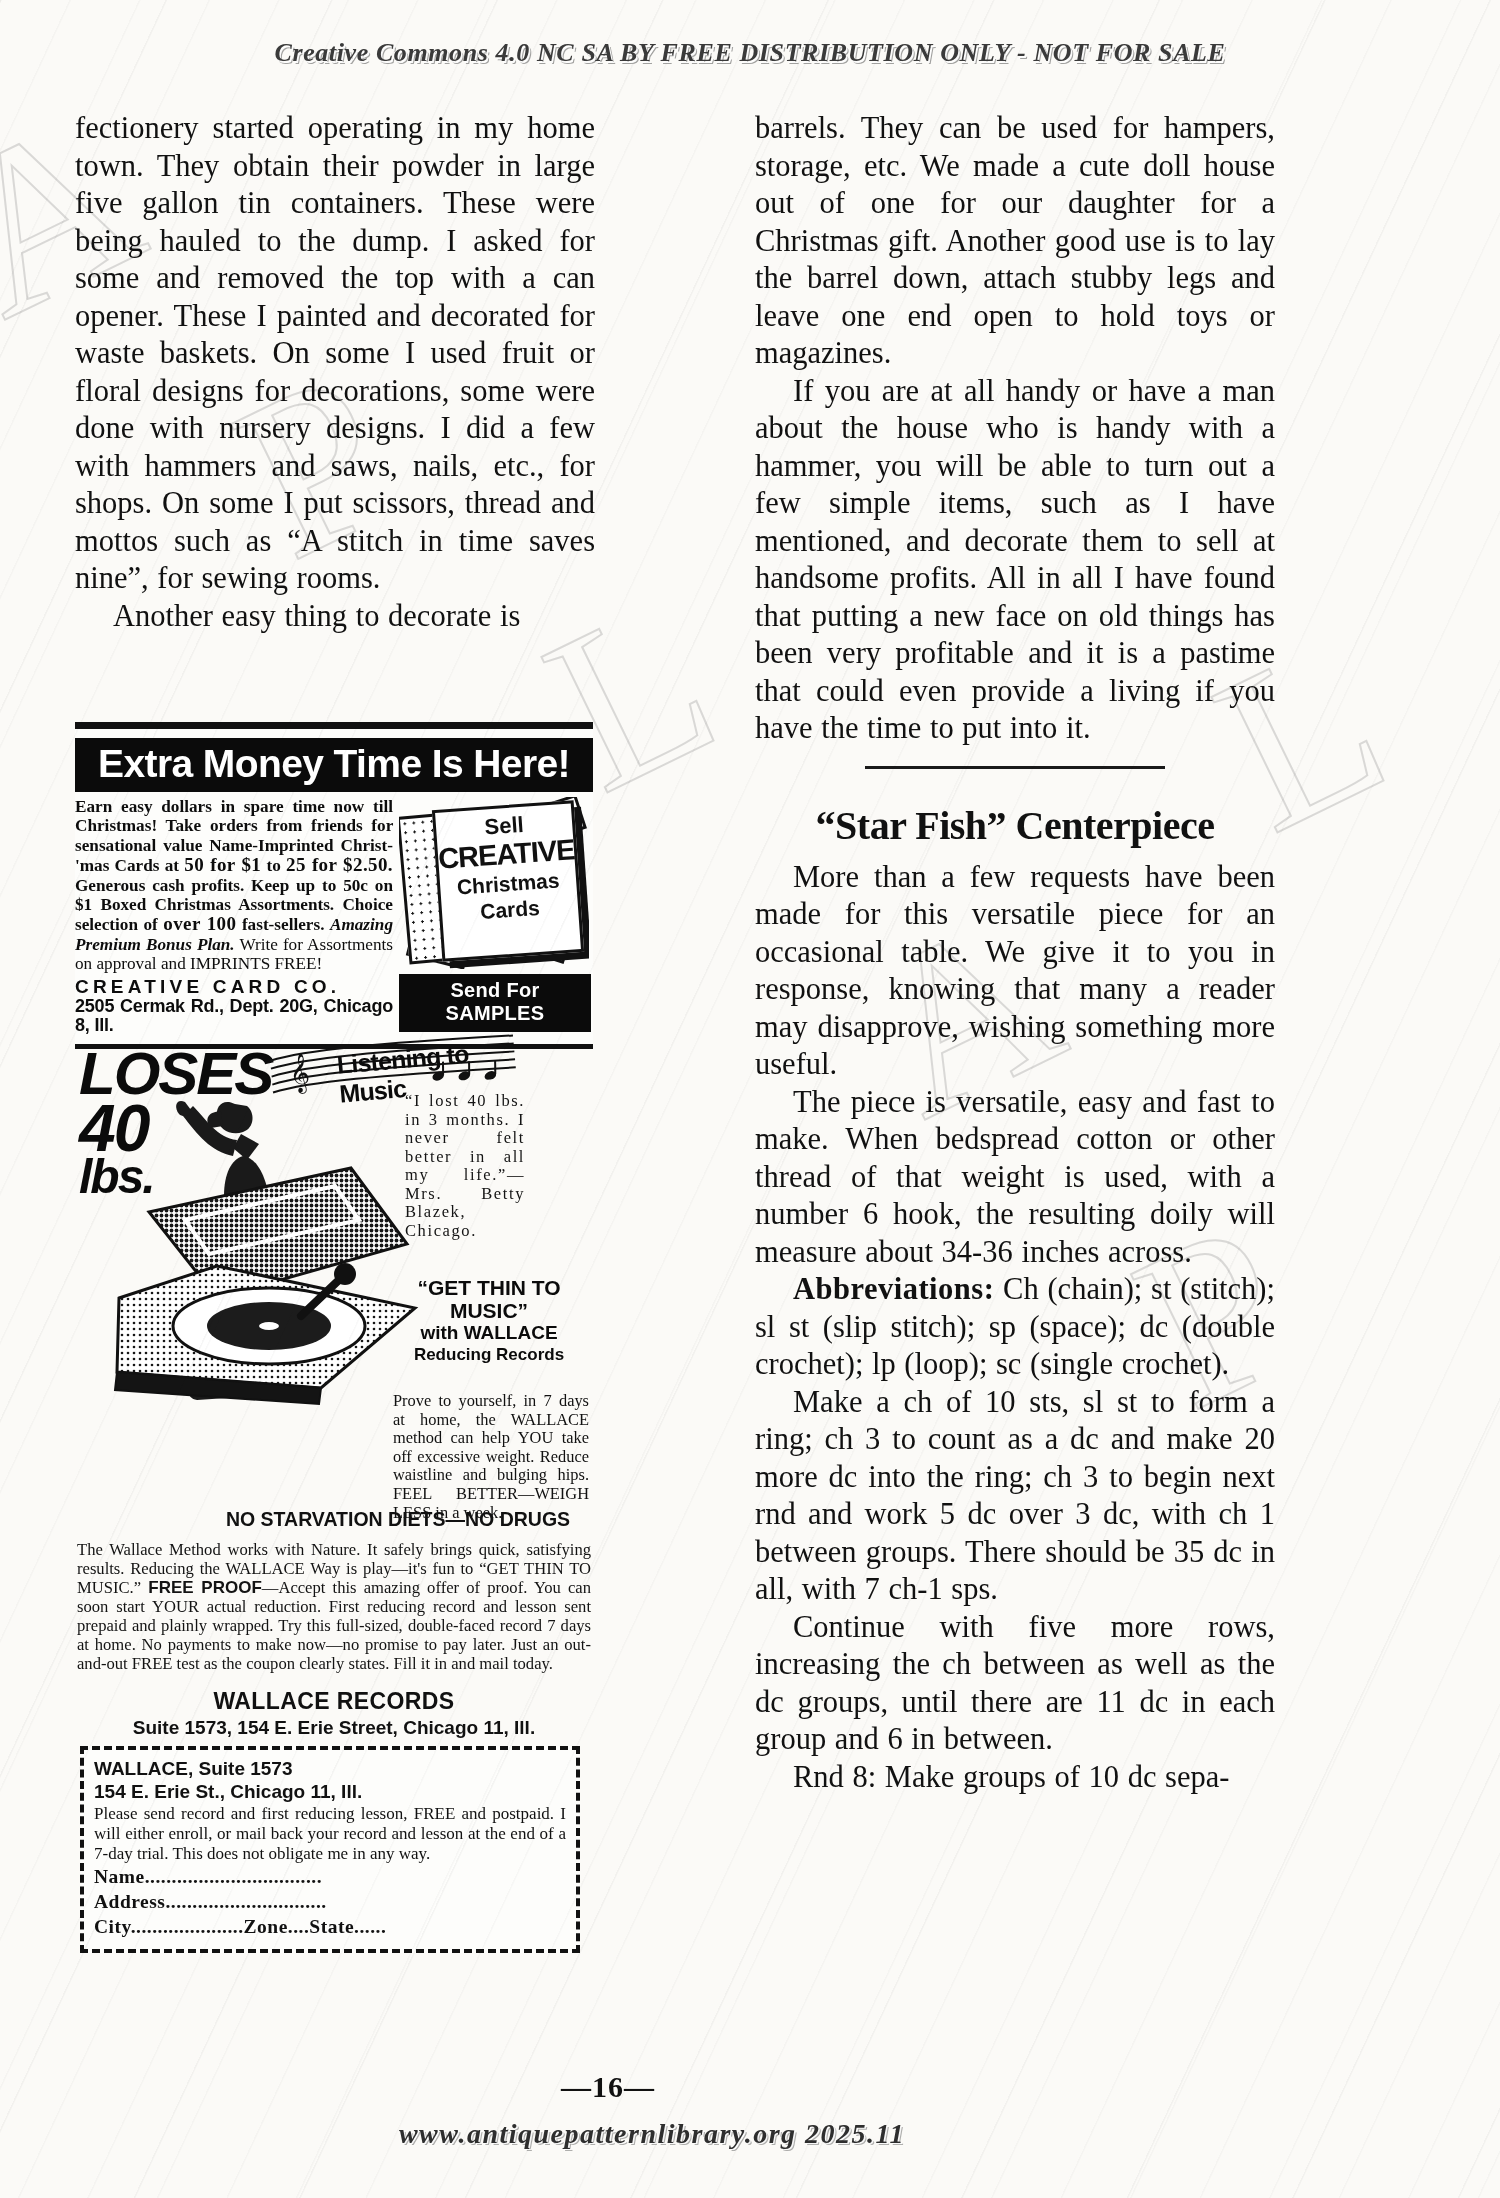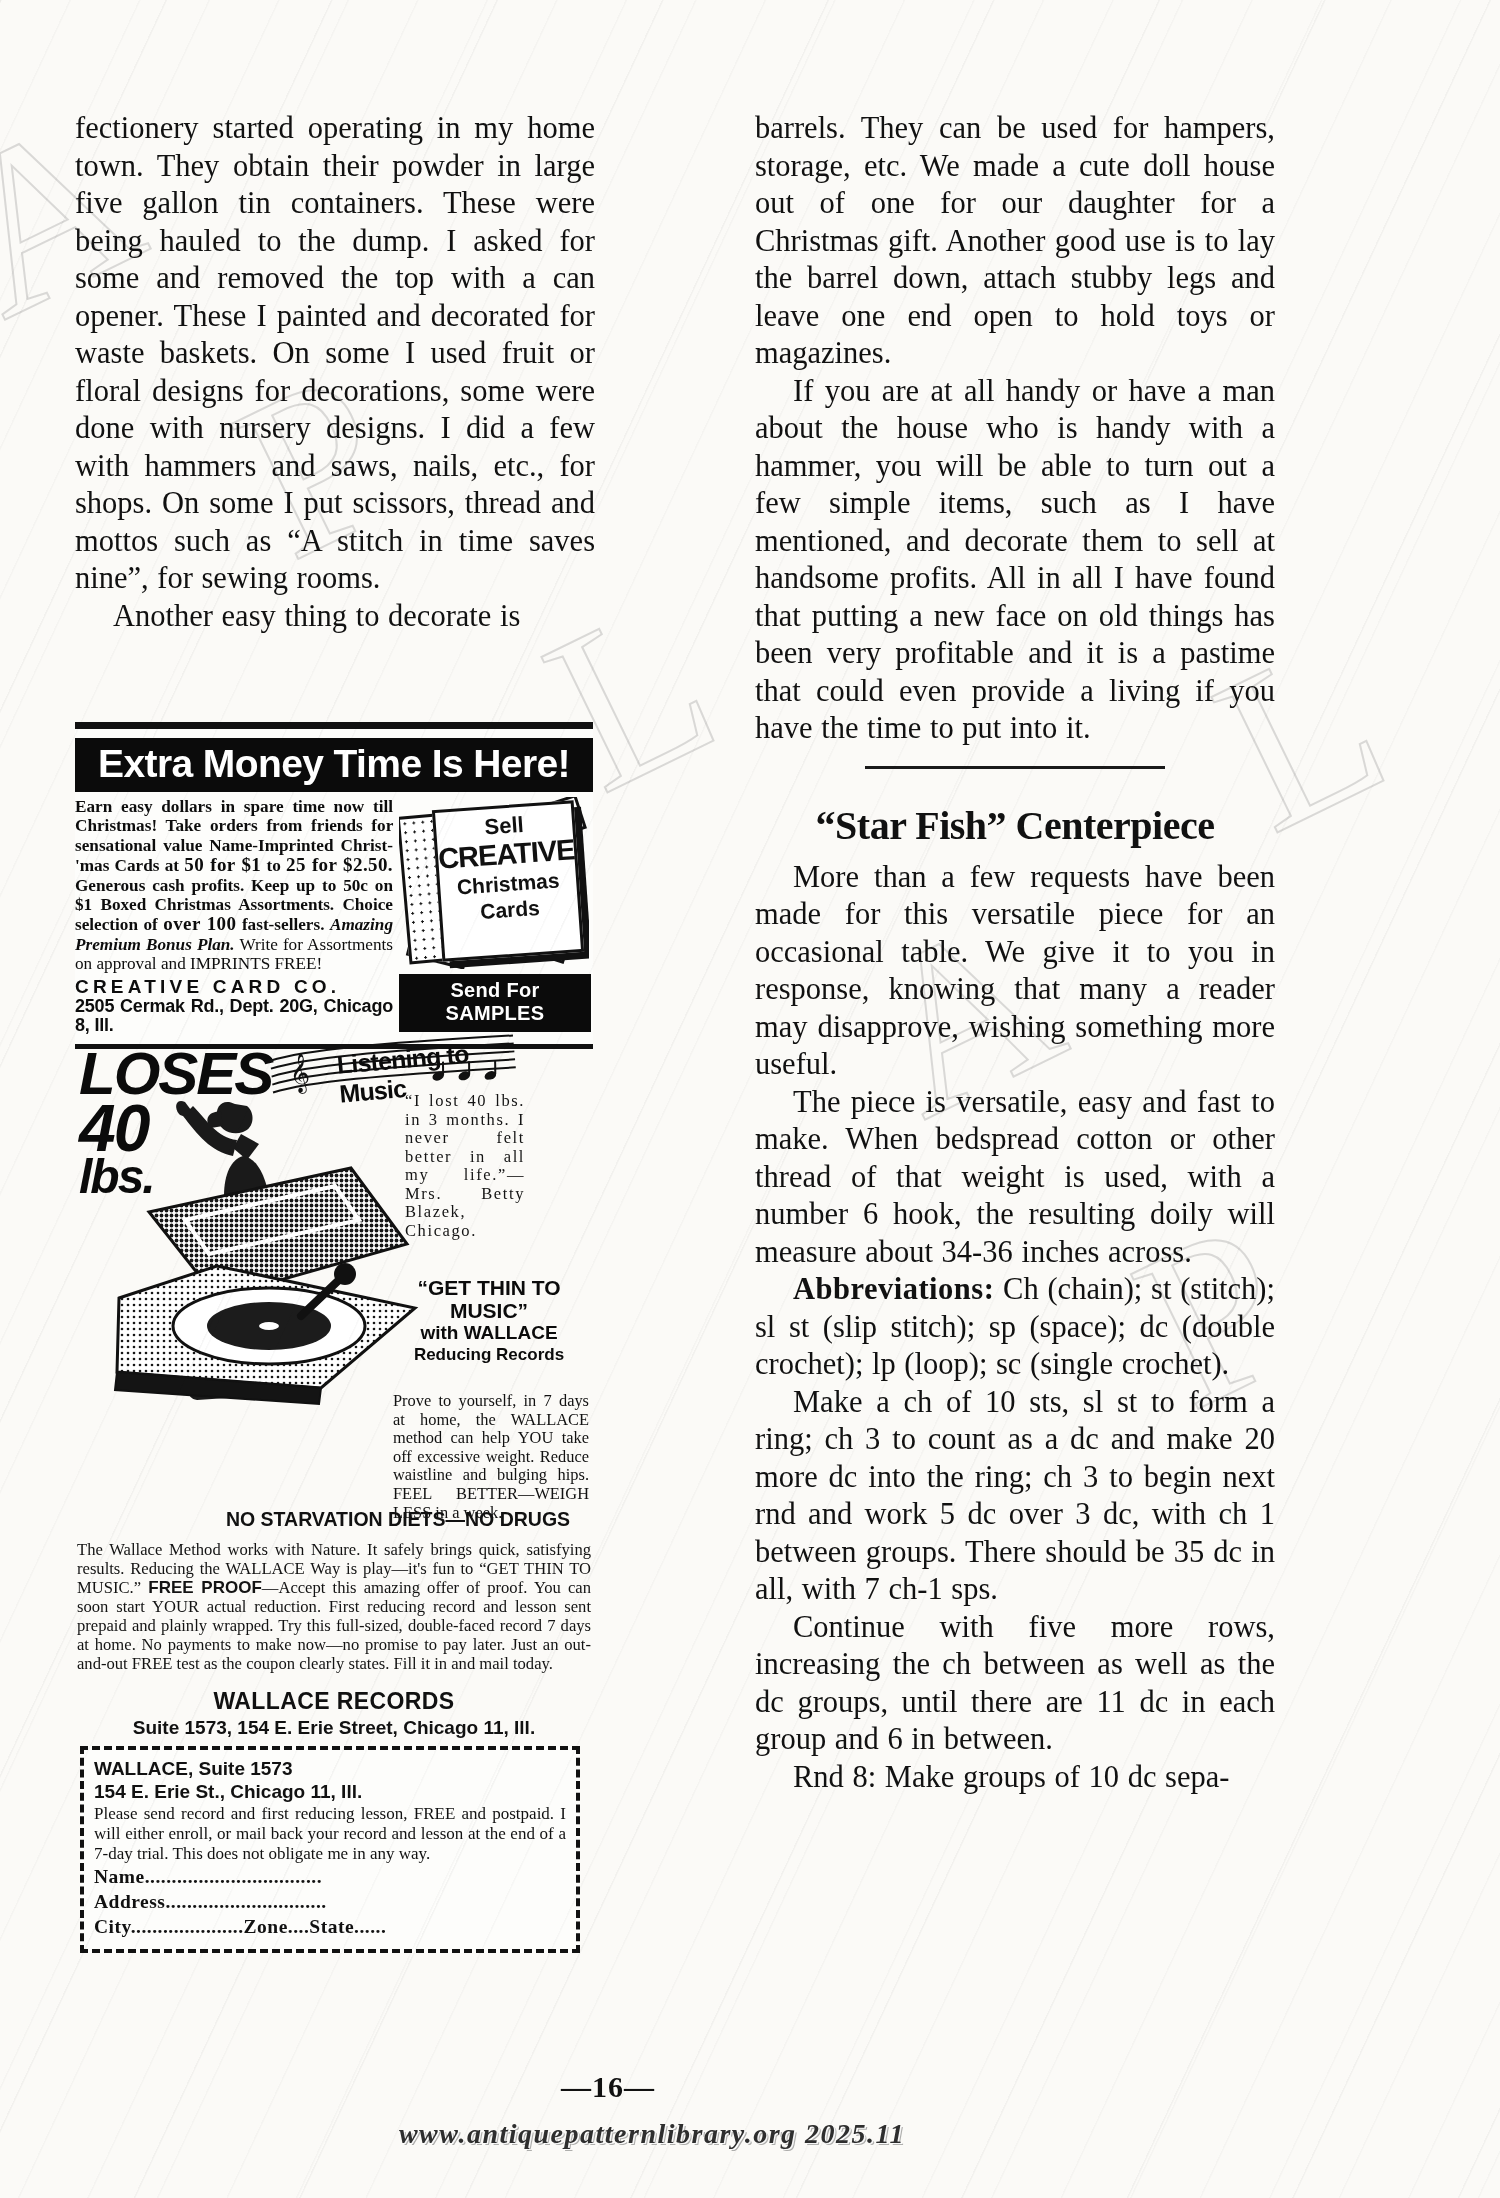--- a/index.html
+++ b/index.html
@@ -434,20 +434,23 @@
 
   <div class="watermark">
     <div class="wm-letter" style="left:-40px;  top:80px;">A</div>
     <div class="wm-letter" style="left:250px;  top:330px;">P</div>
     <div class="wm-letter" style="left:560px;  top:560px;">L</div>
     <div class="wm-letter" style="left:880px;  top:880px;">A</div>
     <div class="wm-letter" style="left:1150px; top:1180px;">P</div>
     <div class="wm-letter" style="left:1230px; top:600px;">L</div>
   </div>
 
+  <div class="cc-header">
+    <span>Creative Commons 4.0 NC SA BY FREE DISTRIBUTION ONLY - NOT FOR SALE</span>
+  </div>
 
   <div class="col col-left">
     <p class="body-p">fectionery started operating in my home town. They obtain their powder in large five gallon tin containers. These were being hauled to the dump. I asked for some and removed the top with a can opener. These I painted and decorated for waste baskets. On some I used fruit or floral designs for decorations, some were done with nursery designs. I did a few with hammers and saws, nails, etc., for shops. On some I put scissors, thread and mottos such as “A stitch in time saves nine”, for sewing rooms.</p>
     <p class="body-p">Another easy thing to decorate is</p>
   </div>
 
   <div class="ad-cards">
     <div class="ad-rule-top"></div>
     <div class="ad-banner">Extra Money Time Is Here!</div>
 

